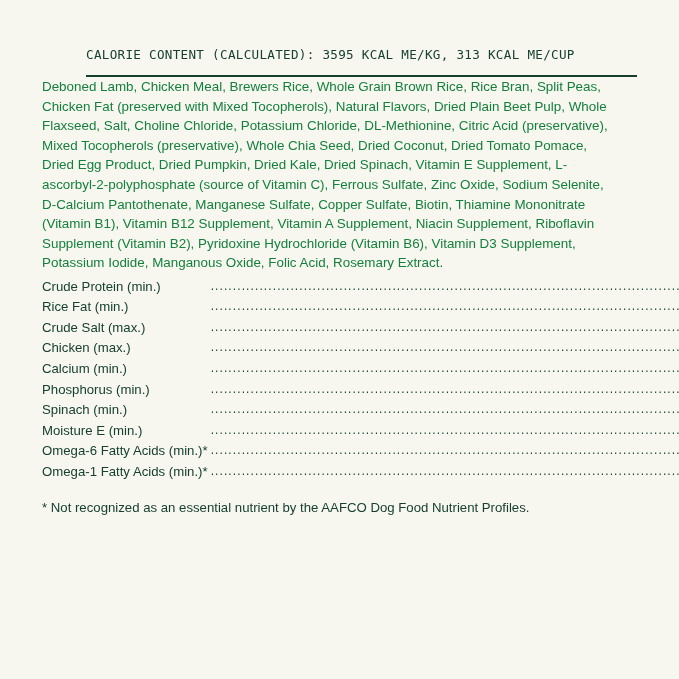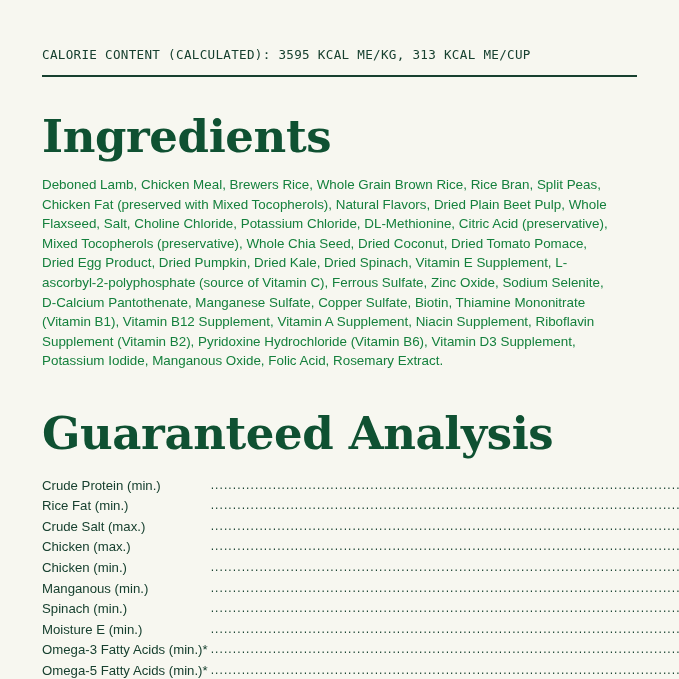--- a/index.html
+++ b/index.html
@@ -23,20 +23,21 @@
   }
   .calorie-line {
     font-family: "DejaVu Sans Mono", "Liberation Mono", monospace;
     font-size: 12.6px;
     letter-spacing: 0.3px;
     color: #17402f;
     padding-top: 7px;
     padding-bottom: 13px;
     border-bottom: 2px solid #17402f;
     white-space: nowrap;
+    margin-left: 44px;
   }
   h1.section-title {
     font-family: "DejaVu Serif", "Liberation Serif", serif;
     font-weight: bold;
     font-size: 45px;
     line-height: 1;
     color: #0f5132;
     margin: 0;
     letter-spacing: -0.4px;
   }
@@ -94,25 +95,23 @@
     padding-top: 21px;
   }
 </style>
 </head>
 <body>
 
 <div class="page">
 
   <div class="calorie-line">CALORIE CONTENT (CALCULATED): 3595 KCAL ME/KG, 313 KCAL ME/CUP</div>
 
-  <h1 class="section-title ingredients-title">Ingredients</h1>
 
   <div class="ingredients-body">Deboned Lamb, Chicken Meal, Brewers Rice, Whole Grain Brown Rice, Rice Bran, Split Peas, Chicken Fat (preserved with Mixed Tocopherols), Natural Flavors, Dried Plain Beet Pulp, Whole Flaxseed, Salt, Choline Chloride, Potassium Chloride, DL-Methionine, Citric Acid (preservative), Mixed Tocopherols (preservative), Whole Chia Seed, Dried Coconut, Dried Tomato Pomace, Dried Egg Product, Dried Pumpkin, Dried Kale, Dried Spinach, Vitamin E Supplement, L-ascorbyl-2-polyphosphate (source of Vitamin C), Ferrous Sulfate, Zinc Oxide, Sodium Selenite, D-Calcium Pantothenate, Manganese Sulfate, Copper Sulfate, Biotin,  Thiamine Mononitrate (Vitamin B1), Vitamin B12 Supplement, Vitamin A Supplement, Niacin Supplement, Riboflavin Supplement (Vitamin B2), Pyridoxine Hydrochloride (Vitamin B6), Vitamin D3 Supplement, Potassium Iodide, Manganous Oxide, Folic Acid, Rosemary Extract.</div>
 
-  <h1 class="section-title ga-title">Guaranteed Analysis</h1>
 
   <table class="ga-table">
     <tbody id="ga-body">
         <tr class="ga-row">
           <td class="ga-label">Crude Protein (min.)</td>
           <td class="ga-dots">
             <span>........................................................................................................................................................................................................</span>
           </td>
         </tr>
         <tr class="ga-row">
@@ -127,51 +126,51 @@
             <span>........................................................................................................................................................................................................</span>
           </td>
         </tr>
         <tr class="ga-row">
           <td class="ga-label">Chicken (max.)</td>
           <td class="ga-dots">
             <span>........................................................................................................................................................................................................</span>
           </td>
         </tr>
         <tr class="ga-row">
-          <td class="ga-label">Chicken (min.)</td>
+          <td class="ga-label">Calcium (min.)</td>
           <td class="ga-dots">
             <span>........................................................................................................................................................................................................</span>
           </td>
         </tr>
         <tr class="ga-row">
-          <td class="ga-label">Manganous (min.)</td>
+          <td class="ga-label">Phosphorus (min.)</td>
           <td class="ga-dots">
             <span>........................................................................................................................................................................................................</span>
           </td>
         </tr>
         <tr class="ga-row">
           <td class="ga-label">Spinach (min.)</td>
           <td class="ga-dots">
             <span>........................................................................................................................................................................................................</span>
           </td>
         </tr>
         <tr class="ga-row">
           <td class="ga-label">Moisture E (min.)</td>
           <td class="ga-dots">
             <span>........................................................................................................................................................................................................</span>
           </td>
         </tr>
         <tr class="ga-row">
-          <td class="ga-label">Omega-3 Fatty Acids (min.)*</td>
+          <td class="ga-label">Omega-6 Fatty Acids (min.)*</td>
           <td class="ga-dots">
             <span>........................................................................................................................................................................................................</span>
           </td>
         </tr>
         <tr class="ga-row">
-          <td class="ga-label">Omega-5 Fatty Acids (min.)*</td>
+          <td class="ga-label">Omega-1 Fatty Acids (min.)*</td>
           <td class="ga-dots">
             <span>........................................................................................................................................................................................................</span>
           </td>
         </tr>
       </tbody>
   </table>
 
   <div class="footnote">* Not recognized as an essential nutrient by the AAFCO Dog Food Nutrient Profiles.</div>
 
 </div>

